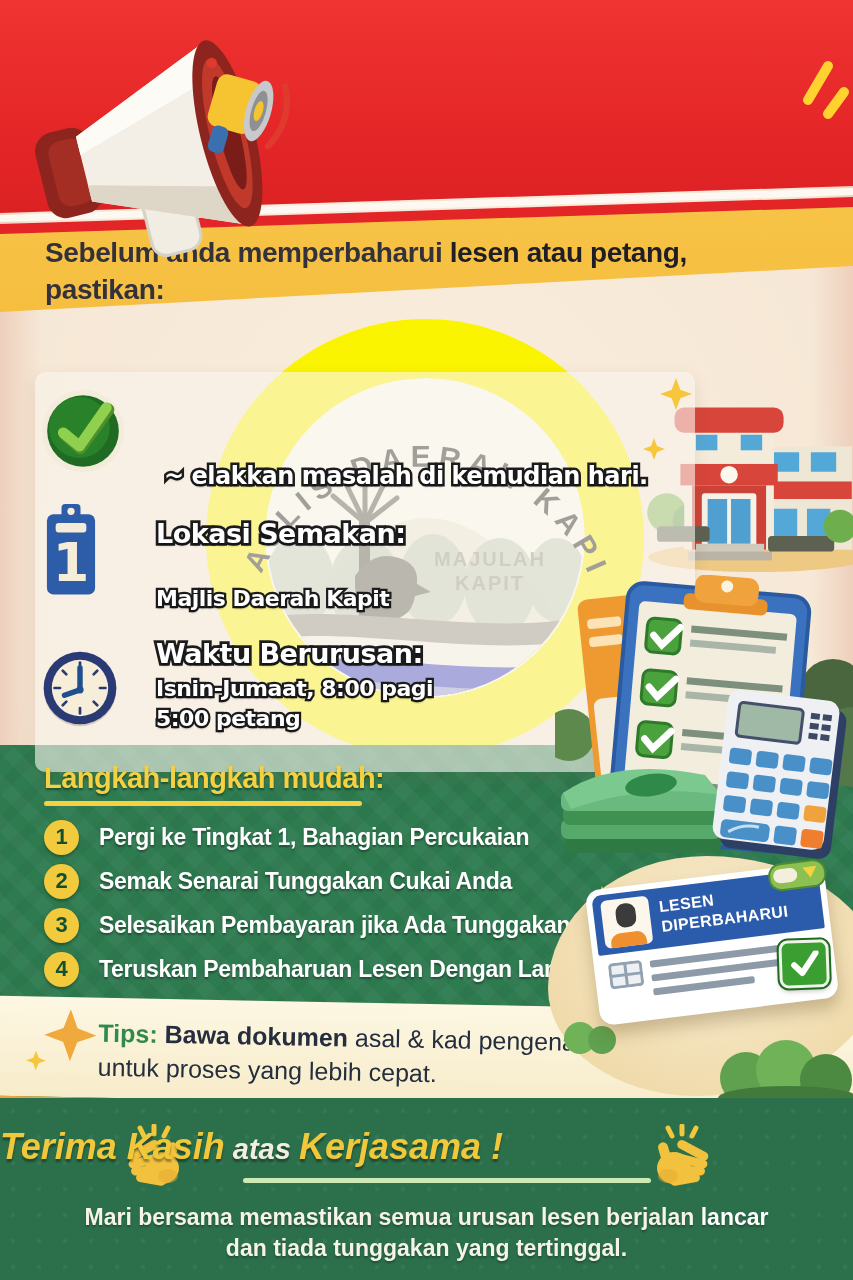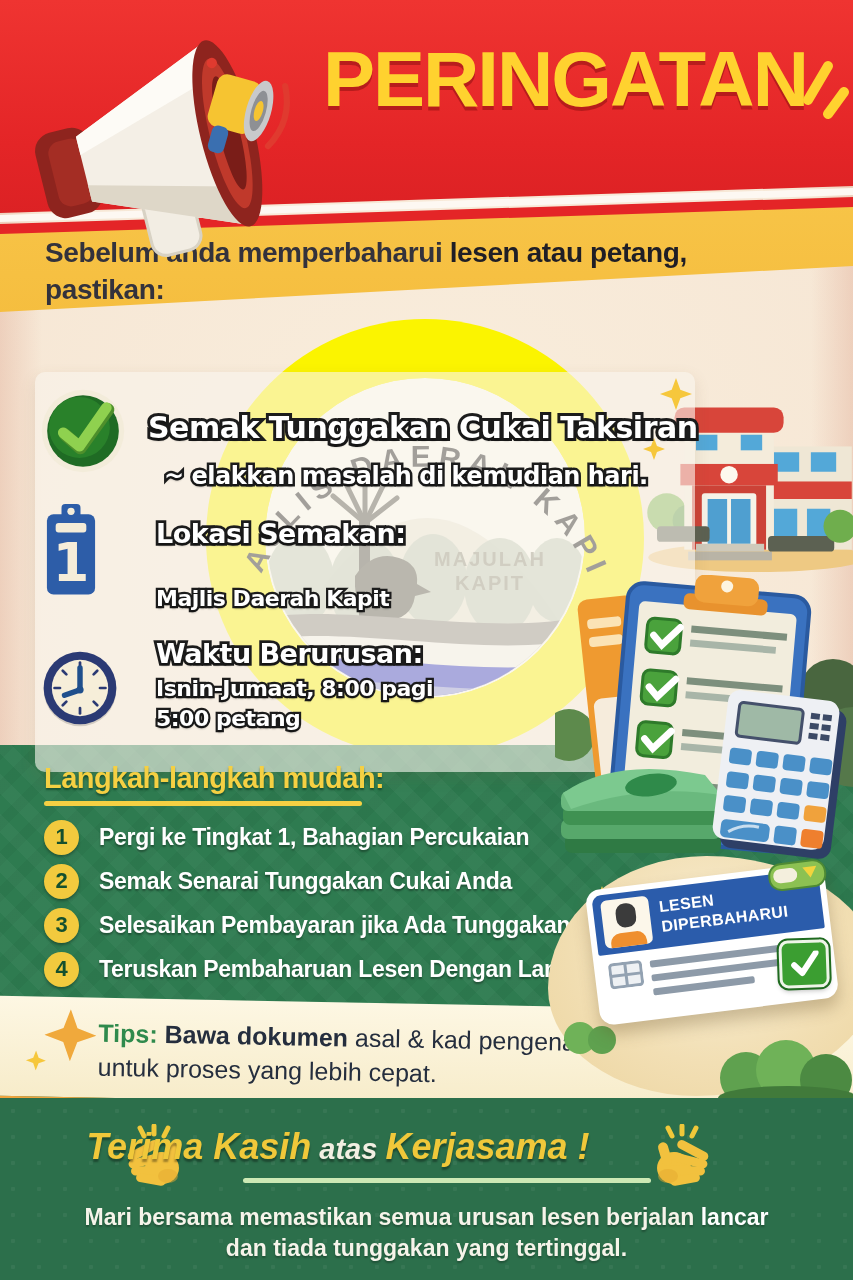--- a/index.html
+++ b/index.html
@@ -76,21 +76,21 @@
   .card-bot{position:relative;padding:9px 8px 0 8px;display:flex;gap:8px;}
   .lines{flex:1;padding-top:2px;}
   .bar{height:7px;background:#8d9aa8;border-radius:2px;margin-bottom:7px;}
   .seal{position:absolute;right:0px;bottom:-4px;width:44px;height:42px;background:#3b9e31;border:3px solid #eef5e8;
     outline:2px solid #1f6b1f;border-radius:9px;transform:rotate(5deg);box-shadow:0 3px 5px rgba(0,0,0,.25);
     display:flex;align-items:center;justify-content:center;}
 
   
   .footer{left:0;top:1098px;width:853px;height:182px;z-index:9;background-color:#2c6f4b;
     background-image:radial-gradient(rgba(255,255,255,.05) 2px,transparent 2.5px);background-size:26px 26px;}
-  .thanks-row{left:0;top:1126px;width:720px;text-align:center;padding-right:44px;box-sizing:border-box;z-index:10;
+  .thanks-row{left:0;top:1126px;width:720px;padding-right:44px;box-sizing:border-box;z-index:10;
     font-style:italic;font-weight:800;text-shadow:0 3px 2px rgba(0,0,0,.35);white-space:nowrap;}
   .thanks-y{color:#f0c83a;font-size:36px;}
   .thanks-w{color:#f2efe2;font-size:29px;font-weight:700;}
   .thanks-underline{left:243px;top:1178px;width:408px;height:5px;background:#cde9b5;border-radius:3px;z-index:10;}
   .footer-msg{left:46px;top:1202px;width:761px;text-align:center;z-index:10;color:#f6f4ea;font-size:23px;
     line-height:31px;font-weight:600;text-shadow:0 2px 2px rgba(0,0,0,.28);}
   .footer-msg b{font-weight:800;color:#ffffff;}
 </style>
 </head>
 <body>
@@ -178,21 +178,20 @@
   <div class="abs panel"></div>
 
   <svg class="abs" style="left:40px;top:388px;z-index:5" width="86" height="86" viewBox="0 0 96 96">
     <circle cx="48" cy="48" r="46" fill="#f3ecda"></circle>
     <circle cx="48" cy="48" r="40" fill="#1f6b24"></circle>
     <circle cx="44" cy="44" r="34" fill="#2e8a2d" opacity=".7"></circle>
     <path d="M28 52 L45 67 L76 24" stroke="#4e8f2b" stroke-width="14" fill="none" stroke-linecap="round" stroke-linejoin="round"></path>
     <path d="M26 50 L44 65 L74 22" stroke="#8fd14f" stroke-width="12" fill="none" stroke-linecap="round" stroke-linejoin="round"></path>
   </svg>
 
-  <div class="abs bub bub-h" style="left:148px;top:410px;">Semak Tunggakan Cukai Taksiran</div>
   <div class="abs bub bub-s" style="left:124px;top:462px;">~ elakkan masalah di kemudian hari.</div>
 
   <svg class="abs" style="left:44px;top:502px;z-index:5" width="54" height="96" viewBox="0 0 74 130">
     <rect x="4" y="16" width="66" height="110" rx="9" fill="#2d5da8"></rect>
     <rect x="24" y="2" width="26" height="22" rx="5" fill="#2d5da8"></rect>
     <circle cx="37" cy="12" r="5" fill="#f4ecd8"></circle>
     <rect x="16" y="28" width="42" height="13" rx="4" fill="#f4ecd8"></rect>
     <text x="37" y="108" text-anchor="middle" font-family="DejaVu Sans, sans-serif" font-size="72" font-weight="bold" fill="#f6edd9">1</text>
   </svg>
 
@@ -458,21 +457,20 @@
       <ellipse cx="64" cy="60" rx="12" ry="30" fill="#c8c9cb"></ellipse>
       <ellipse cx="64" cy="60" rx="7" ry="20" fill="#8e9094"></ellipse>
       <ellipse cx="64" cy="60" rx="4" ry="10" fill="#f6c431"></ellipse>
       <rect x="26" y="84" width="16" height="26" rx="6" fill="#3a6fb0"></rect>
       <path d="M82 30 q16 30 0 60" stroke="#e03a2f" stroke-width="6" fill="none" stroke-linecap="round"></path>
       <circle cx="8" cy="28" r="5" fill="#e03a2f"></circle>
     </g>
   </svg>
 
   <div class="abs title-block">
-    <div class="title-main">PERINGATAN</div>
   </div>
   <svg class="abs" style="left:798px;top:36px;z-index:11" width="52" height="92" viewBox="0 0 52 92">
     <g stroke="#ffd22f" stroke-width="10" stroke-linecap="round">
       <line x1="10" y1="64" x2="30" y2="30"></line>
       <line x1="30" y1="78" x2="46" y2="56"></line>
     </g>
   </svg>
 
 </div>
 

